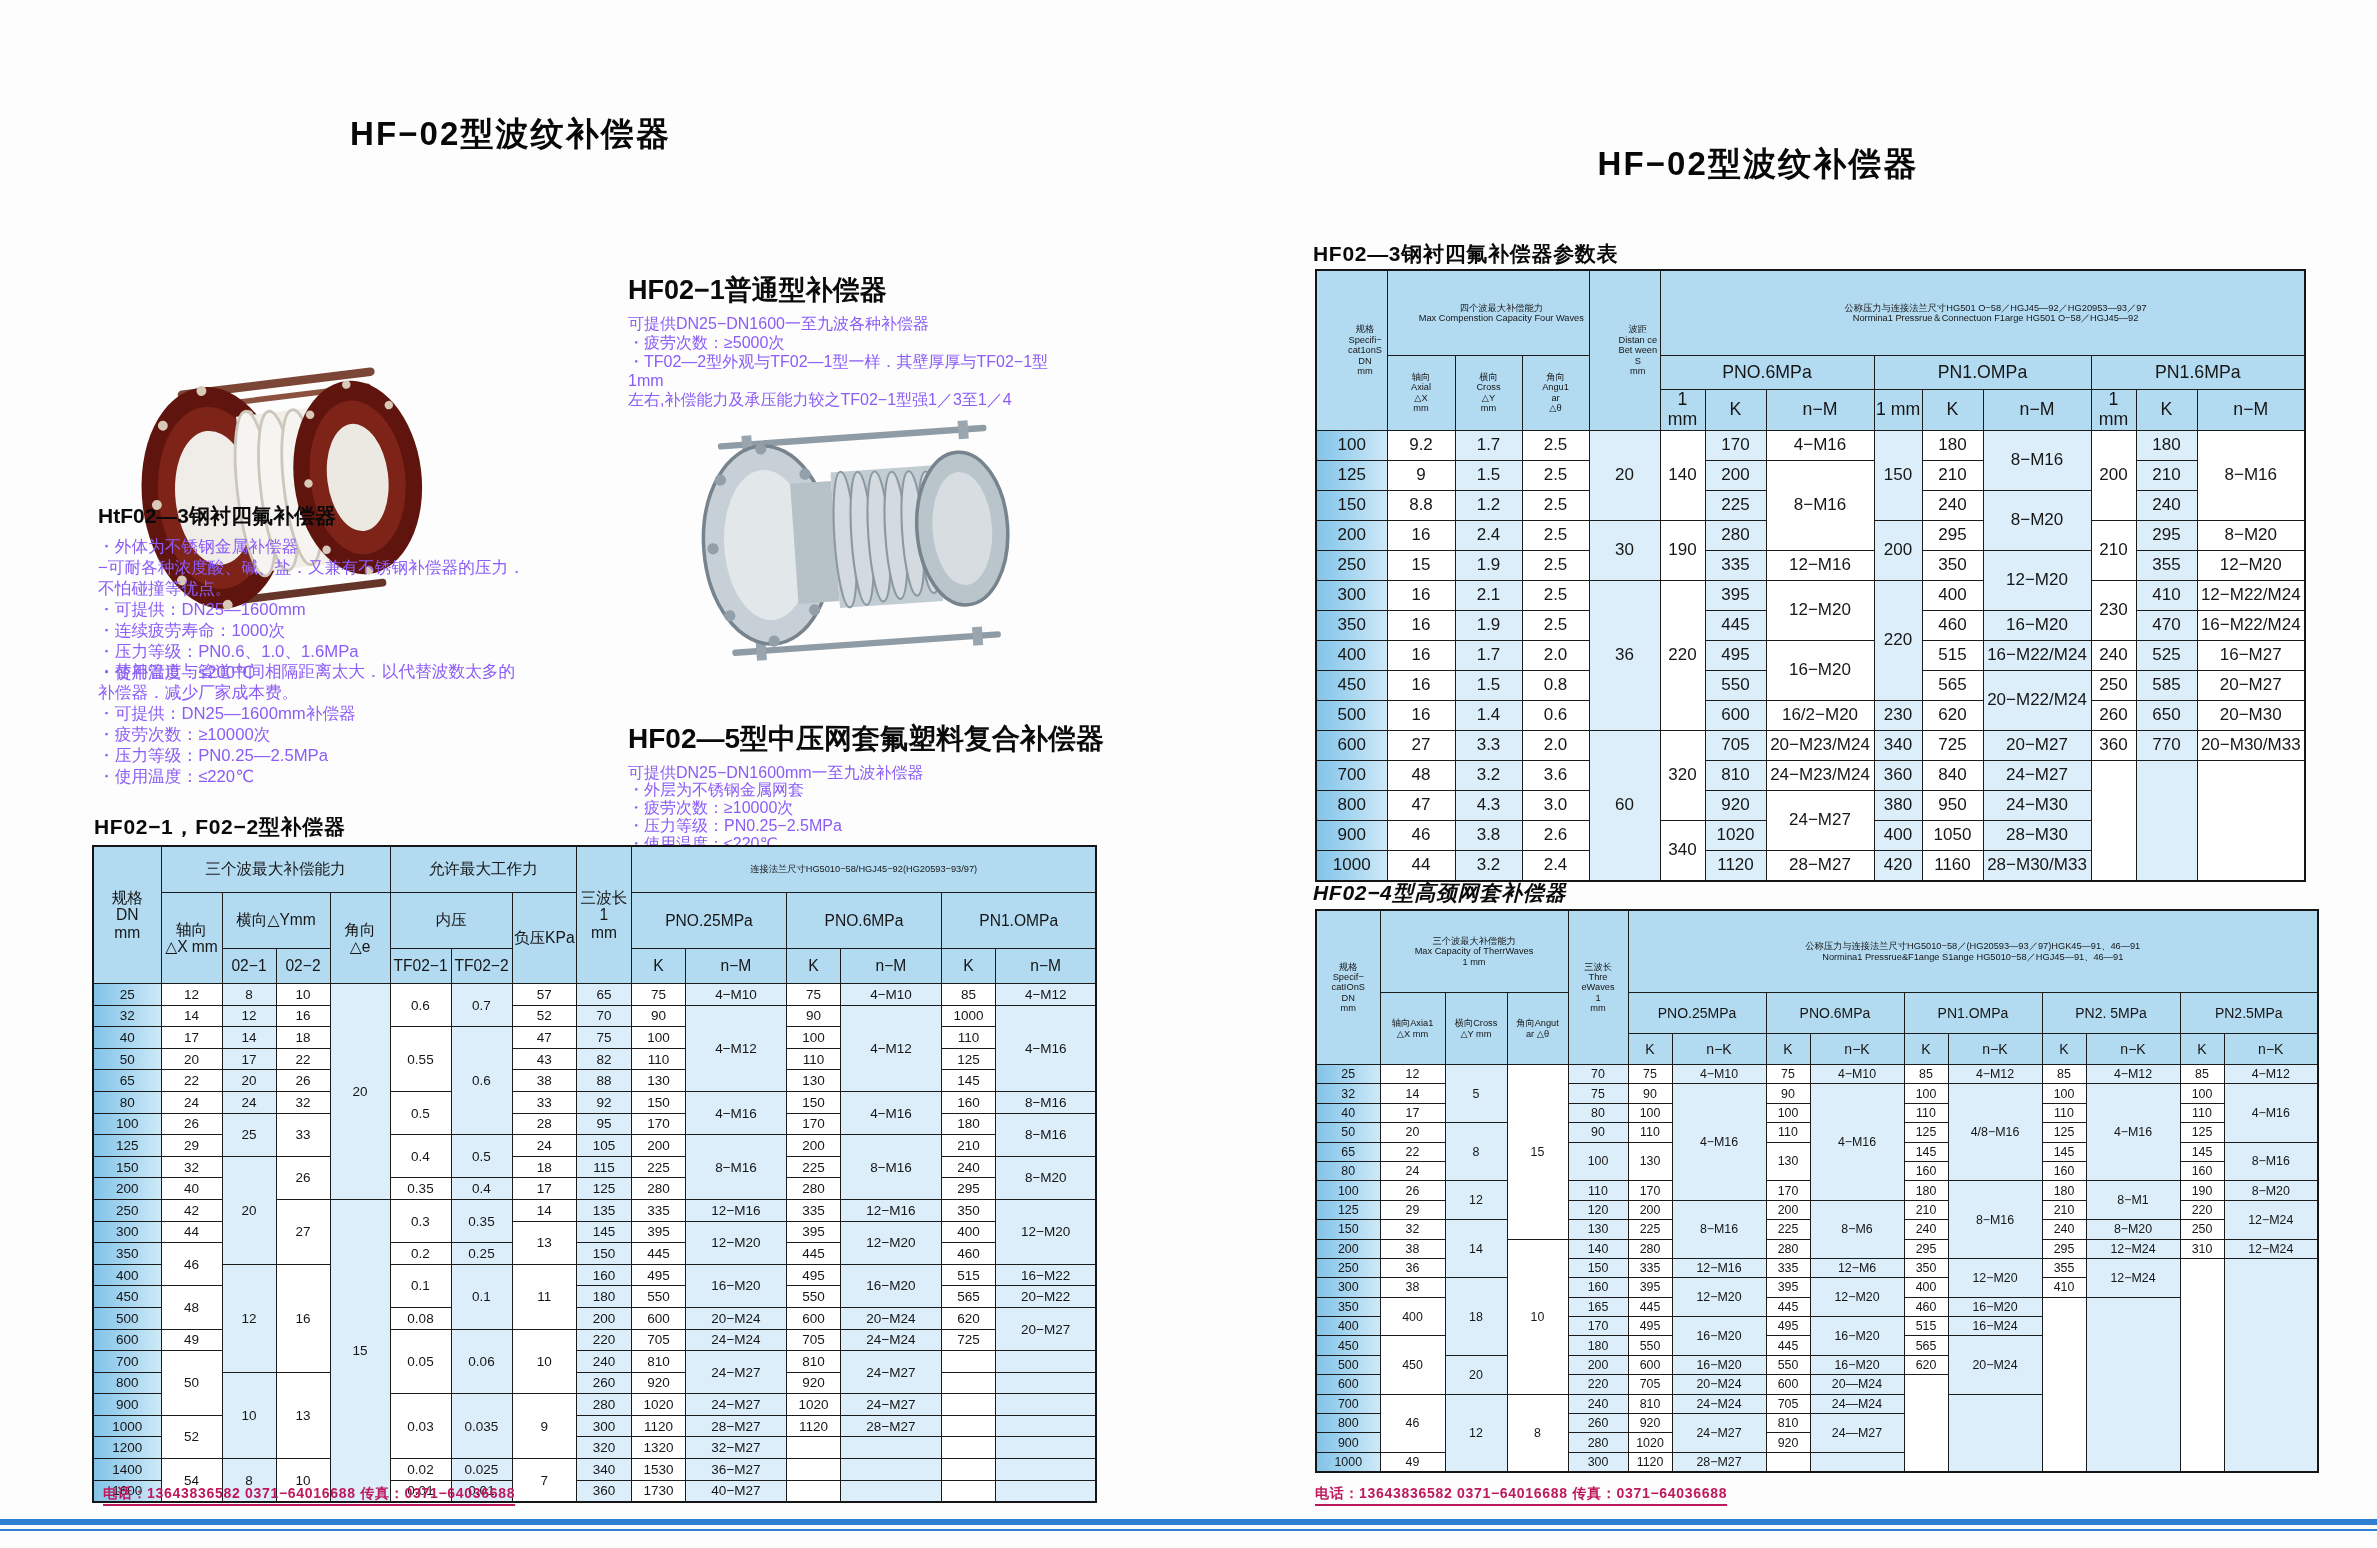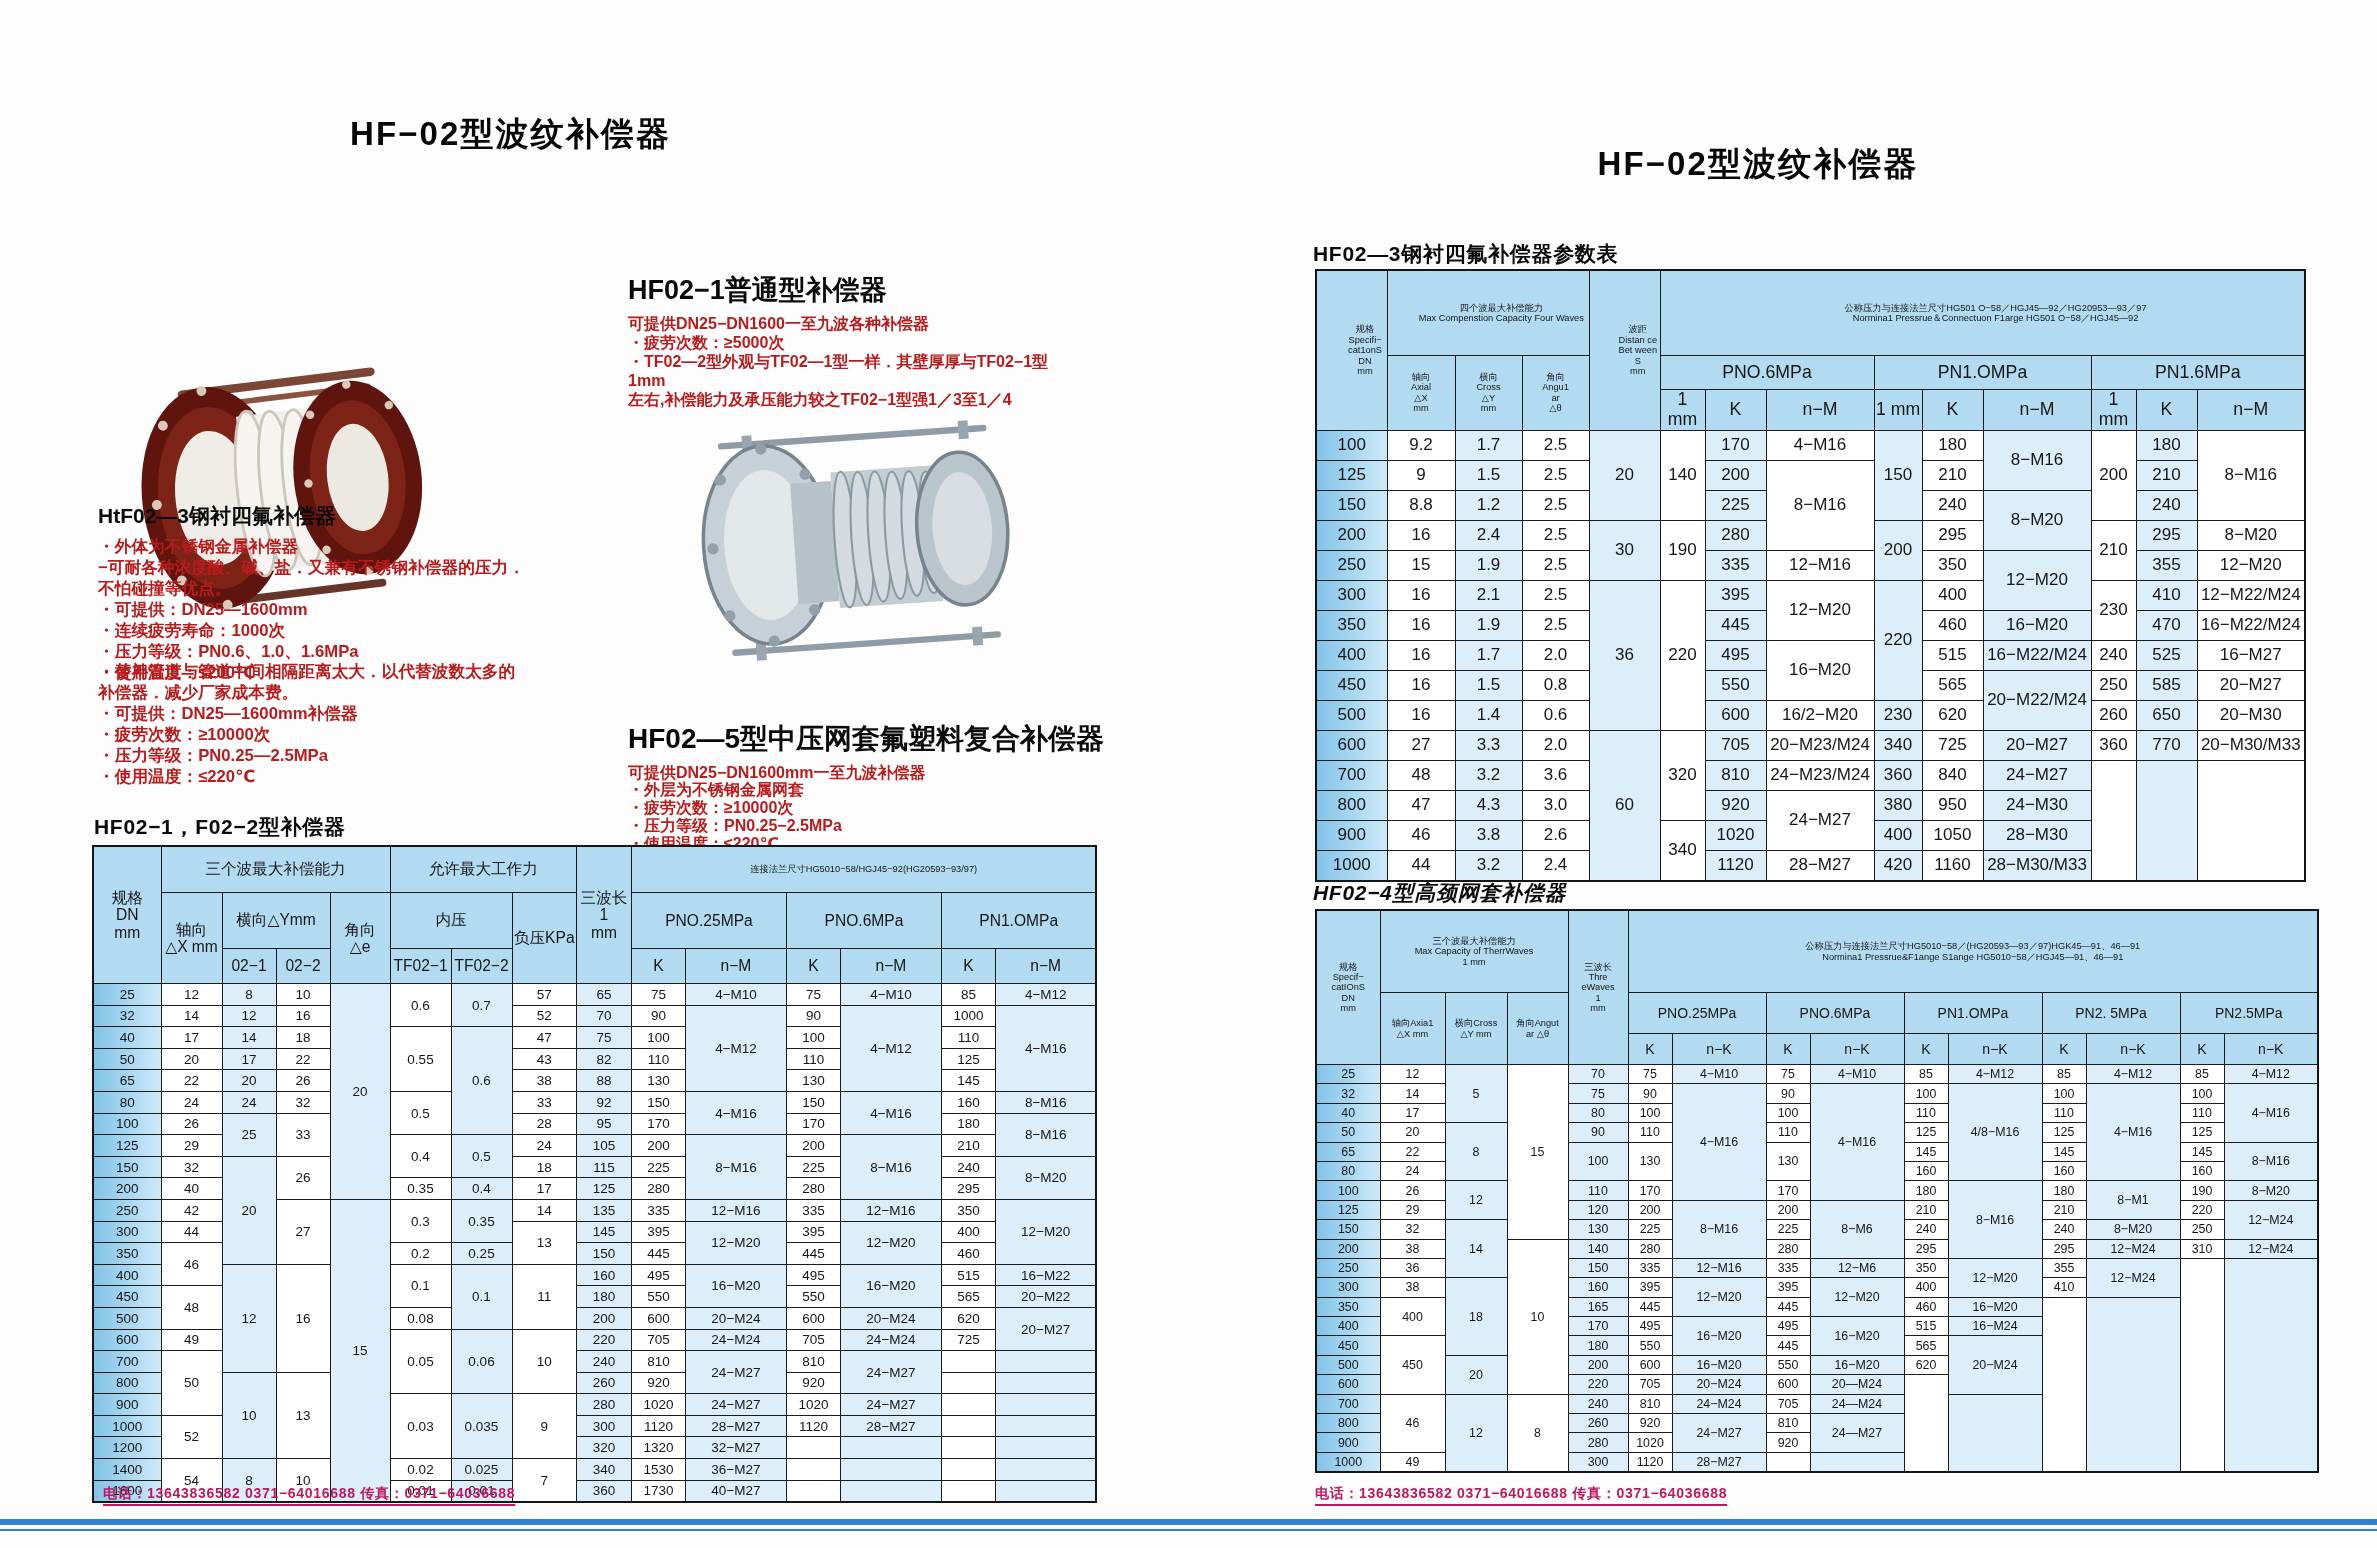--- a/index.html
+++ b/index.html
@@ -9,21 +9,21 @@
     font-family:"Liberation Sans","DejaVu Sans",sans-serif;
   }
   .abs{position:absolute;}
   .page-title{
     font-size:33px;font-weight:700;letter-spacing:2.1px;text-align:center;color:#080808;
   }
   .caption{
     font-size:21px;font-weight:700;color:#0a0a0a;letter-spacing:0.7px;
   }
   .section .sec-heading{font-weight:700;color:#0a0a0a;margin:0 0 5.7px 0;}
-  .section .sec-line{color:#b91c1c;font-weight:bold;}
+  .section .sec-line{color:#8b5cf6;}
   .sec-a .sec-heading{font-size:27px;}
   .sec-a .sec-line{font-size:16px;line-height:19px;}
   .sec-b .sec-heading{font-size:21px;}
   .sec-b .sec-line{font-size:16.7px;line-height:21px;}
   .sec-c .sec-heading{font-size:28px;}
   .sec-c .sec-line{font-size:16px;line-height:17.7px;}
 
   table.dtable{border-collapse:collapse;table-layout:fixed;background:#fff;border:2.1px solid #151515;}
   .dtable th,.dtable td{
     border:1.4px solid #1b1b1b;text-align:center;vertical-align:middle;

